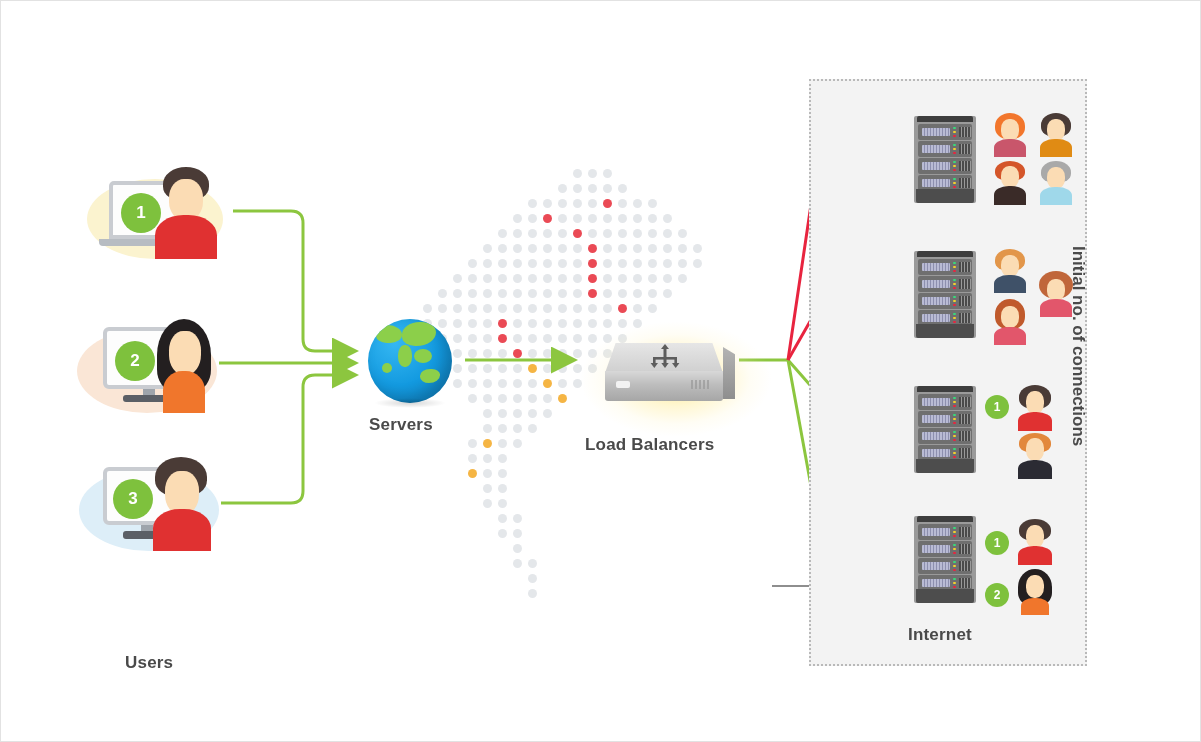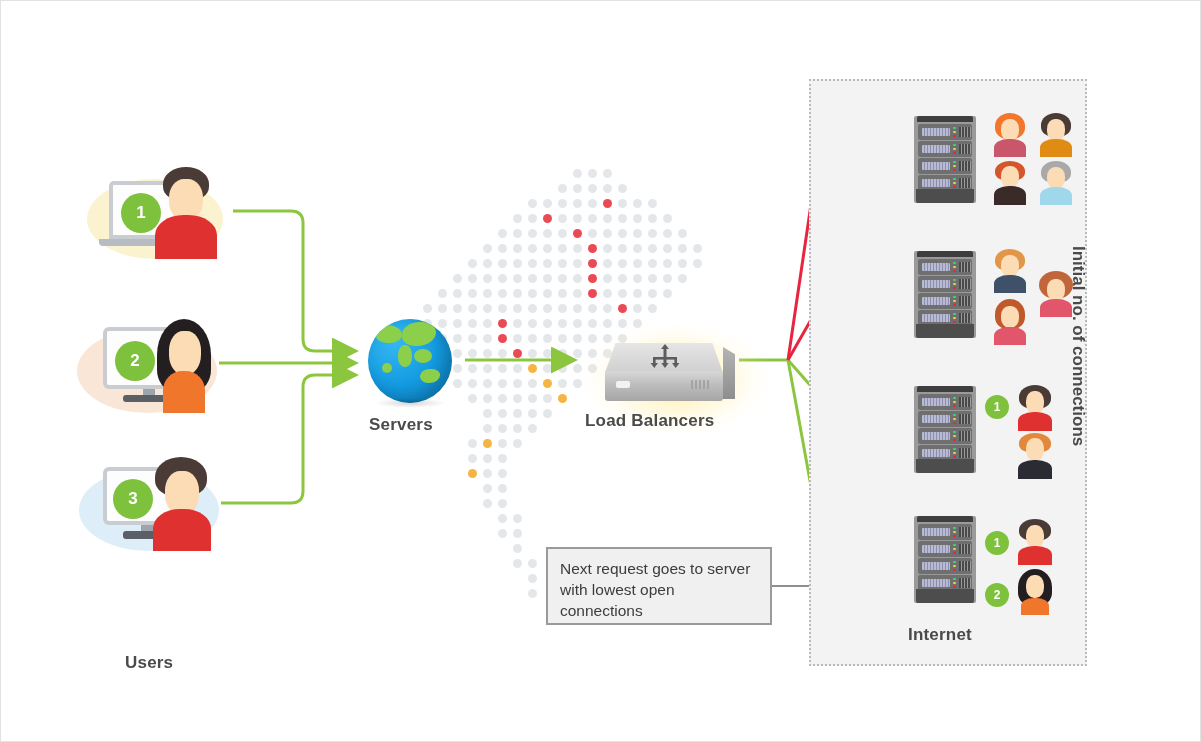--- a/index.html
+++ b/index.html
@@ -426,25 +426,22 @@
         <rect x="4" y="13" width="24" height="2.6"></rect>
         <rect x="4" y="13" width="2.6" height="7"></rect>
         <rect x="25.4" y="13" width="2.6" height="7"></rect>
         <rect x="14.5" y="13" width="3" height="7"></rect>
         <path d="M5.3 24 L1.6 19 L9 19 Z"></path>
         <path d="M16 24 L12.3 19 L19.7 19 Z"></path>
         <path d="M26.7 24 L23 19 L30.4 19 Z"></path>
       </g>
     </svg>
   </div>
-  <div class="sec-label" style="left:584px;top:410px">Load Balancers</div>
-
-  <div id="callout">
-    <span>Next request goes to server with lowest open connections</span>
-  </div>
+  <div class="sec-label" style="left:584px;top:434px">Load Balancers</div>
+
 
   <div id="server-panel"></div>
 
   <div class="rack" style="left:913px;top:115px">
       <div class="rack-shell"></div>
       <div class="rack-cap"></div>
       <div class="unit" style="top:8px">
         <div class="grille"></div>
         <div class="leds">
           <span style="background:#39d97a"></span>

